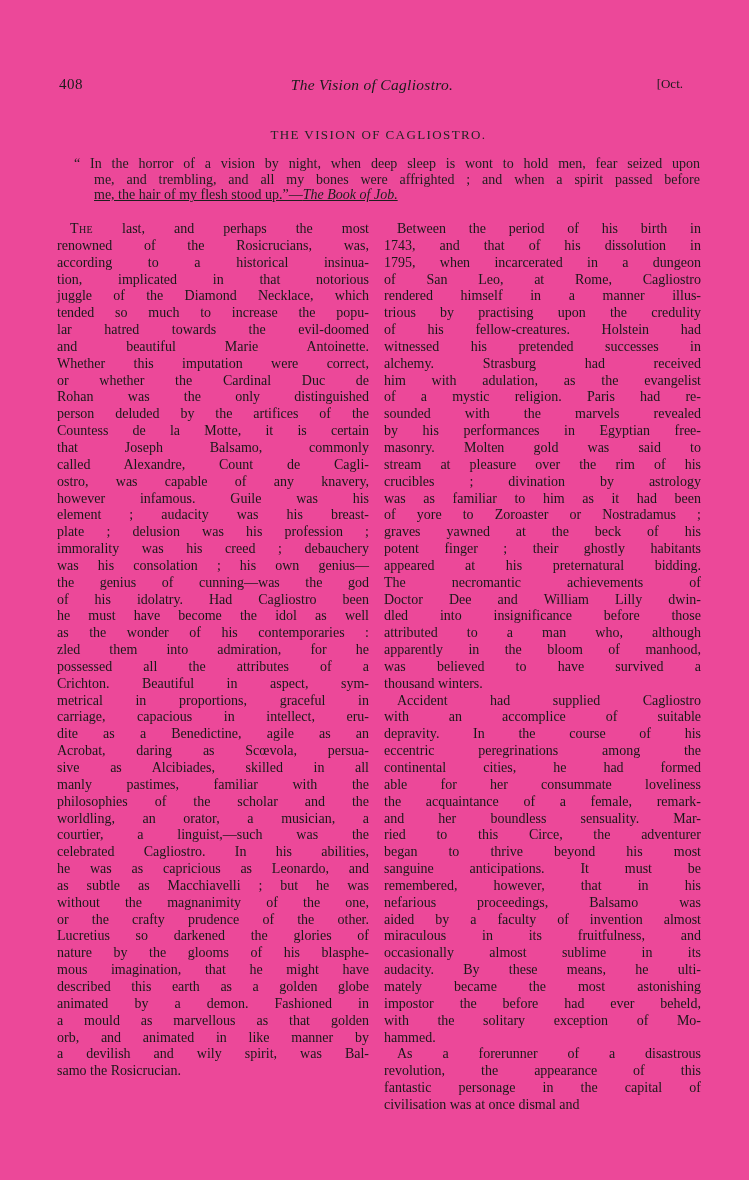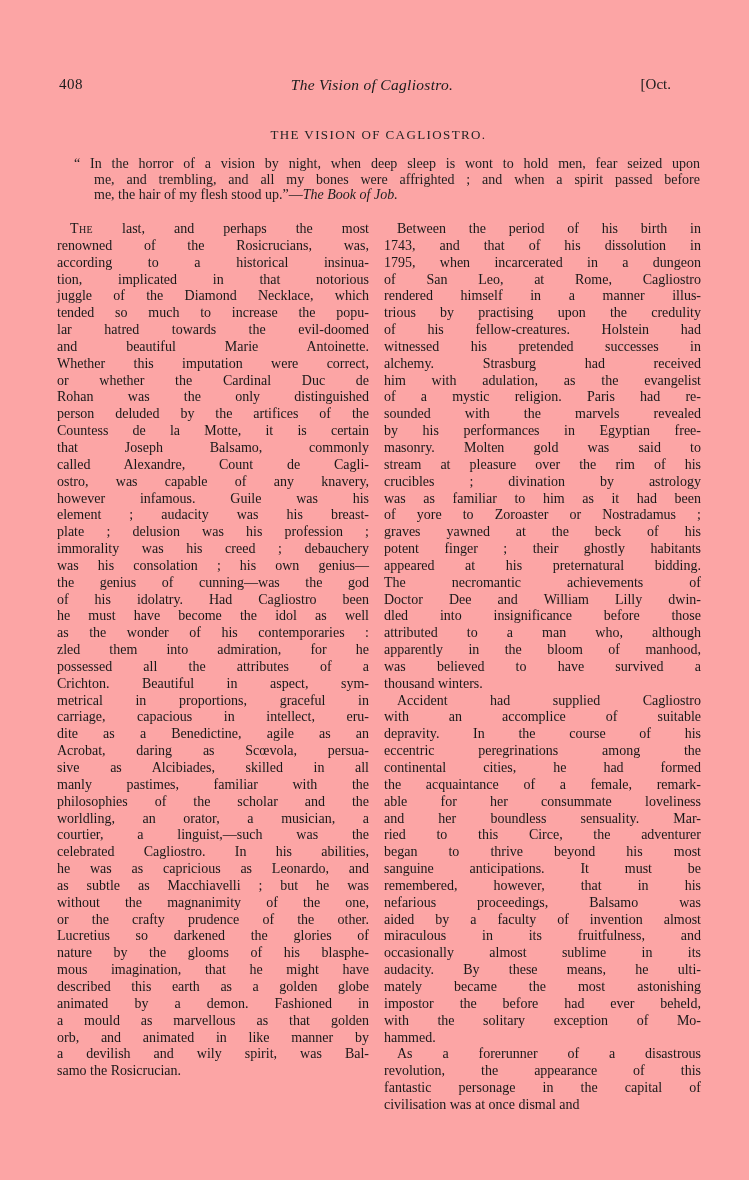--- a/index.html
+++ b/index.html
@@ -1,52 +1,52 @@
 <!DOCTYPE html>
 <html><head>
 <meta charset="utf-8">
 <style>
   html,body{margin:0;padding:0;}
   .page{
     position:relative;
     width:749px;height:1180px;
-    background:#fca5a5;
+    background:#ec4899;
     color:#1b1b1b;
     font-family:"Liberation Serif", serif;
     overflow:hidden;
   }
   .header{
     position:absolute;top:76px;left:57px;width:630px;height:22px;
   }
   .page-number{
     position:absolute;left:2px;top:0;
     font-size:15px;letter-spacing:0.5px;
   }
   .running-title{
     position:absolute;left:0;right:0;top:0;text-align:center;
     font-style:italic;font-size:15.5px;letter-spacing:0.3px;
   }
   .issue-date{
-    position:absolute;right:16px;top:0;
-    font-size:15px;
+    position:absolute;right:4px;top:0;
+    font-size:13px;
   }
   .article-heading{
     position:absolute;top:127px;left:57px;width:643px;
     text-align:center;
     font-size:13px;letter-spacing:1.4px;
     color:#242424;
   }
   .epigraph{
     position:absolute;top:156px;left:74px;width:626px;
     font-size:14px;line-height:15.7px;
     color:#1e1e1e;
   }
   .epigraph .line{ text-align:justify; text-align-last:justify; }
   .epigraph .line.cont{ padding-left:20px; }
-  .epigraph .line.last{ text-align-last:left; }
+  .epigraph .line.last{ text-align-last:left;text-decoration:underline; }
   .epigraph .src{ font-style:italic; }
   .col{
     position:absolute;top:221px;
     font-size:14px;line-height:16.85px;
     color:#191919;
   }
   .col-left{ left:57px;width:312px; }
   .col-right{ left:384px;width:317px; }
   .para{ margin:0; }
   .line{
@@ -162,22 +162,22 @@
         <div class="line">apparently in the bloom of manhood,</div>
         <div class="line">was believed to have survived a</div>
         <div class="line last">thousand winters.</div>
       </div>
       <div class="para">
         <div class="line indent">Accident had supplied Cagliostro</div>
         <div class="line">with an accomplice of suitable</div>
         <div class="line">depravity. In the course of his</div>
         <div class="line">eccentric peregrinations among the</div>
         <div class="line">continental cities, he had formed</div>
+        <div class="line">able for her consummate loveliness</div>
         <div class="line">the acquaintance of a female, remark-</div>
-        <div class="line">able for her consummate loveliness</div>
         <div class="line">and her boundless sensuality. Mar-</div>
         <div class="line">ried to this Circe, the adventurer</div>
         <div class="line">began to thrive beyond his most</div>
         <div class="line">sanguine anticipations. It must be</div>
         <div class="line">remembered, however, that in his</div>
         <div class="line">nefarious proceedings, Balsamo was</div>
         <div class="line">aided by a faculty of invention almost</div>
         <div class="line">miraculous in its fruitfulness, and</div>
         <div class="line">occasionally almost sublime in its</div>
         <div class="line">audacity. By these means, he ulti-</div>

